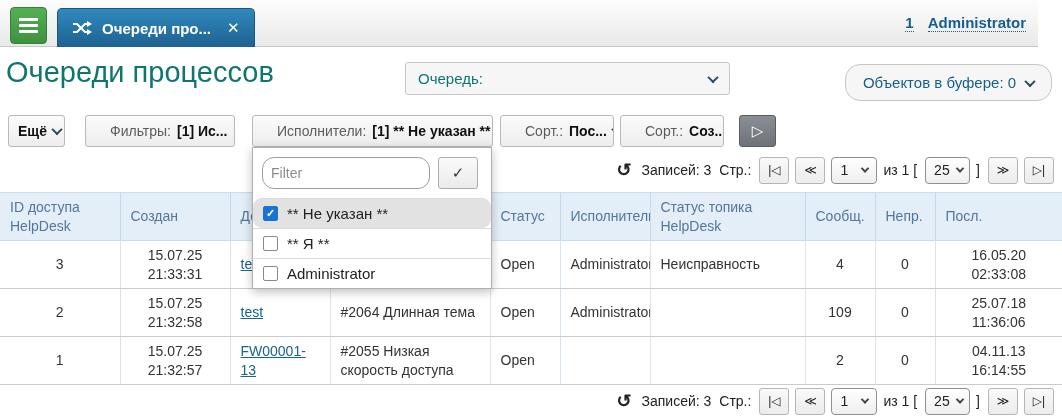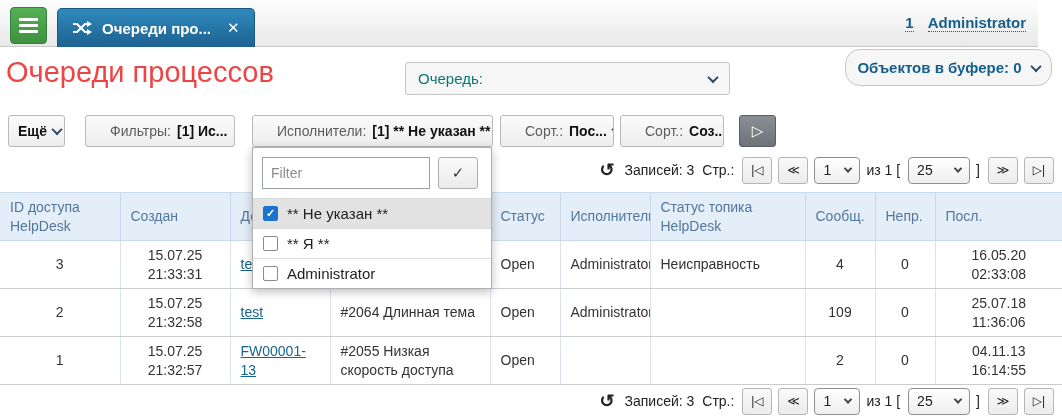--- a/index.html
+++ b/index.html
@@ -18,30 +18,30 @@
     background:linear-gradient(#3089bd,#1d6191); border:1px solid #1a577f; border-bottom:none;
     border-radius:5px 5px 0 0; display:flex; align-items:center; gap:10px; color:#fff; cursor:pointer; }
   .tab-label { font-size:15px; font-weight:bold; }
   .tab-close { font-size:15px; margin-left:6px; cursor:pointer; }
   .user-links { position:absolute; right:12px; top:14px; display:flex; gap:14px; }
   .ulink { color:#155f8d; font-weight:bold; font-size:15px; text-decoration:none;
     border-bottom:1px dotted #155f8d; cursor:pointer; }
 
   
   .header-row { position:absolute; left:0; top:47px; width:1062px; height:58px; }
-  .page-title { position:absolute; left:6px; top:9px; font-size:29px; font-weight:400; color:#ef4444; }
+  .page-title { position:absolute; left:6px; top:9px; font-size:29px; font-weight:400; color:#0f766e; }
   .queue-box { position:absolute; left:405px; top:15px; width:325px; height:33px;
     background:#f6f6f6; border:1px solid #c6c6c6; border-radius:3px;
     display:flex; align-items:center; padding:0 12px; gap:8px; font-size:15px; cursor:pointer; }
   .queue-label { color:#0f766e; }
   .queue-value { color:#1b1b1b; font-weight:bold; }
-  .buffer-box { position:absolute; left:845px; top:2px; width:207px; height:37px;
+  .buffer-box { position:absolute; left:845px; top:17px; width:207px; height:37px;
     background:#f6f6f6; border:1px solid #c6c6c6; border-radius:15px;
     display:flex; align-items:center; justify-content:center; gap:10px;
-    font-size:15px; font-weight:bold; color:#155f8d; cursor:pointer; }
+    font-size:15px; font-weight:normal; color:#155f8d; cursor:pointer; }
   .chev { display:inline-block; width:8px; height:8px; border-right:2px solid #2c4a68;
     border-bottom:2px solid #2c4a68; transform:rotate(45deg) translate(-1px,-1px); flex:none; }
   .chev.sm { width:6px; height:6px; border-color:#444; }
   .ml-auto { margin-left:auto; }
 
   
   .toolbar { position:absolute; left:0; top:105px; width:1062px; height:43px; }
   .tbtn { position:absolute; top:10px; height:32px; background:linear-gradient(#fbfbfb,#ededed);
     border:1px solid #b9b9b9; border-radius:3px; display:flex; align-items:center;
     padding:0 9px; gap:6px; font-size:14px; white-space:nowrap; cursor:pointer; overflow:hidden; }
@@ -53,49 +53,49 @@
   .btn-executors { left:252px; width:241px; justify-content:space-between; }
   .btn-sort1 { left:500px; width:114px; justify-content:space-between; }
   .btn-sort2 { left:620px; width:104px; justify-content:space-between; }
   .btn-run { left:739px; width:37px; justify-content:center;
     background:linear-gradient(#8a8f96,#6e737a); border-color:#595e65; color:#fff; font-size:15px; }
 
   
   .popup { position:absolute; left:252px; top:147px; width:240px; z-index:30;
     background:#fff; border:1px solid #b0b0b0; box-shadow:0 3px 9px rgba(0,0,0,.25); }
   .popup-filter { display:flex; gap:8px; padding:9px; }
-  .popup-filter input { width:168px; height:32px; border:1px solid #9aa0a6; border-radius:0;
+  .popup-filter input { width:168px; height:32px; border:1px solid #9aa0a6; border-radius:12px;
     padding:0 8px; font-size:14px; font-family:inherit; color:#333; }
   .popup-filter input::placeholder { color:#8d8d8d; }
   .apply-btn { width:40px; height:32px; background:linear-gradient(#fafafa,#ebebeb);
     border:1px solid #adadad; border-radius:3px; font-size:15px; color:#333; cursor:pointer; }
   .popup-option { display:flex; align-items:center; gap:9px; height:30px; padding:0 10px;
     border-top:1px solid #dcdcdc; background:#fff; font-size:15px; color:#222; cursor:pointer; }
-  .popup-option.checked { background:#e2e2e2; }
+  .popup-option.checked { background:#e2e2e2;border-radius:9px; }
   .cb { width:15px; height:15px; border:1px solid #8a8a8a; border-radius:2px; background:#fff;
     display:inline-flex; align-items:center; justify-content:center; color:transparent;
     font-size:11px; flex:none; cursor:pointer; }
   .cb::after { content:"✓"; font-weight:bold; }
   .popup-option.checked .cb { background:#1a73d1; border-color:#1a73d1; color:#fff; }
 
   
   .pgn { position:absolute; left:0; width:1062px; display:flex; align-items:center;
     justify-content:flex-end; gap:6px; padding-right:8px; font-size:14px; color:#222; }
   .pgn.top { top:148px; height:44px; }
   .pgn.bottom { top:383px; height:36px; }
   .refresh { font-size:18px; font-weight:bold; color:#222; margin-right:4px; cursor:pointer; }
   .pgn-text { margin-right:2px; }
   .pbtn { min-width:30px; height:27px; background:linear-gradient(#f9f9f9,#ececec);
     border:1px solid #b5b5b5; border-radius:3px; font-size:12px; color:#222;
     display:flex; align-items:center; justify-content:center; padding:0 5px; cursor:pointer; }
   .psel { height:27px; background:linear-gradient(#fff,#efefef); border:1px solid #8f8f8f;
     border-radius:4px; display:flex; align-items:center; gap:7px; padding:0 8px;
     font-size:14px; color:#222; cursor:pointer; }
   .psel.pages { width:46px; }
-  .psel.size { width:62px; }
+  .psel.size { width:45px; }
 
   
   table.grid { position:absolute; left:0; top:192px; width:1062px; border-collapse:collapse; table-layout:fixed; }
   table.grid td { font-size:14px; vertical-align:middle; line-height:1.3; overflow:hidden; }
   thead td { height:48px; background:#e4eef8; color:#54779b; padding:4px 10px;
     border-top:1px solid #cadcec; border-bottom:1px solid #cadcec; border-right:1px solid #c8d8e8; }
   thead td:last-child { border-right:none; }
   tbody td { height:48px; color:#333; padding:4px 10px; background:#fff;
     border-bottom:1px solid #cbcbcb; border-right:1px solid #d8e4f0; }
   tbody td:last-child { border-right:none;margin-left:36px; }

